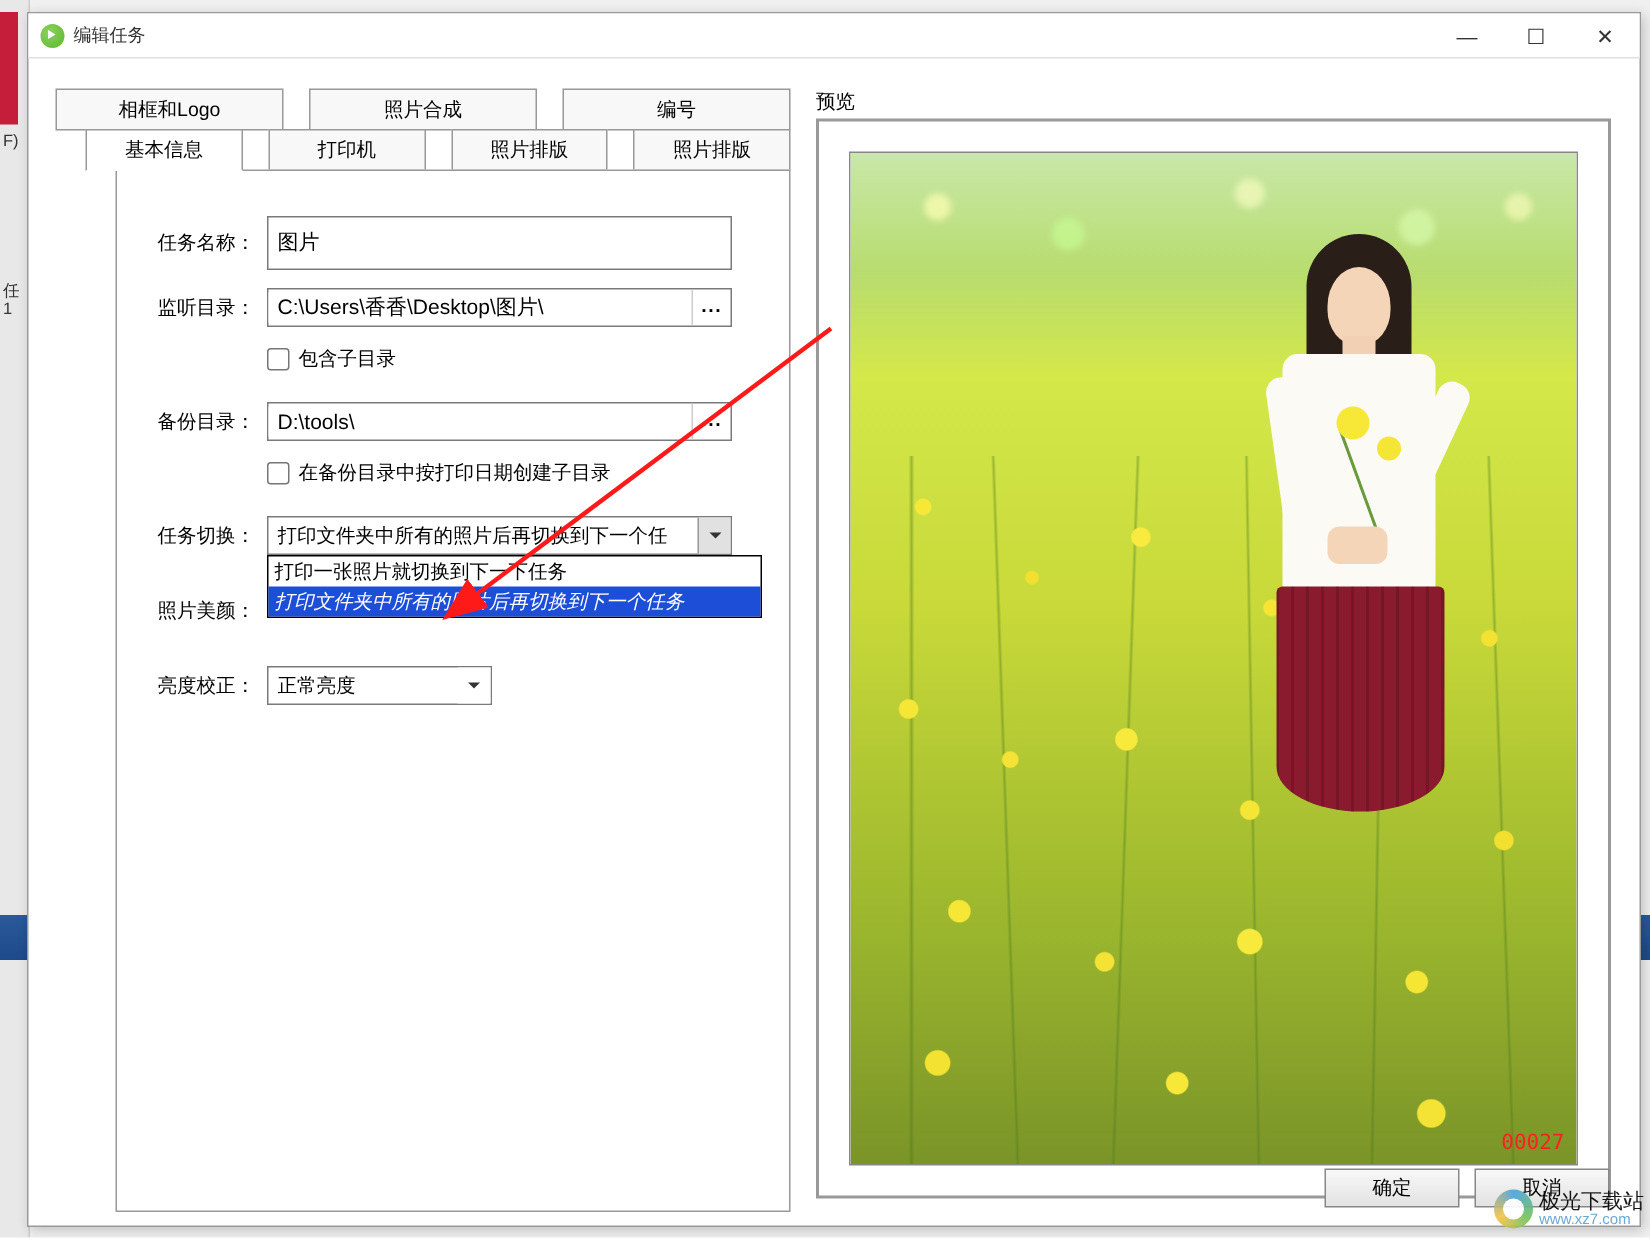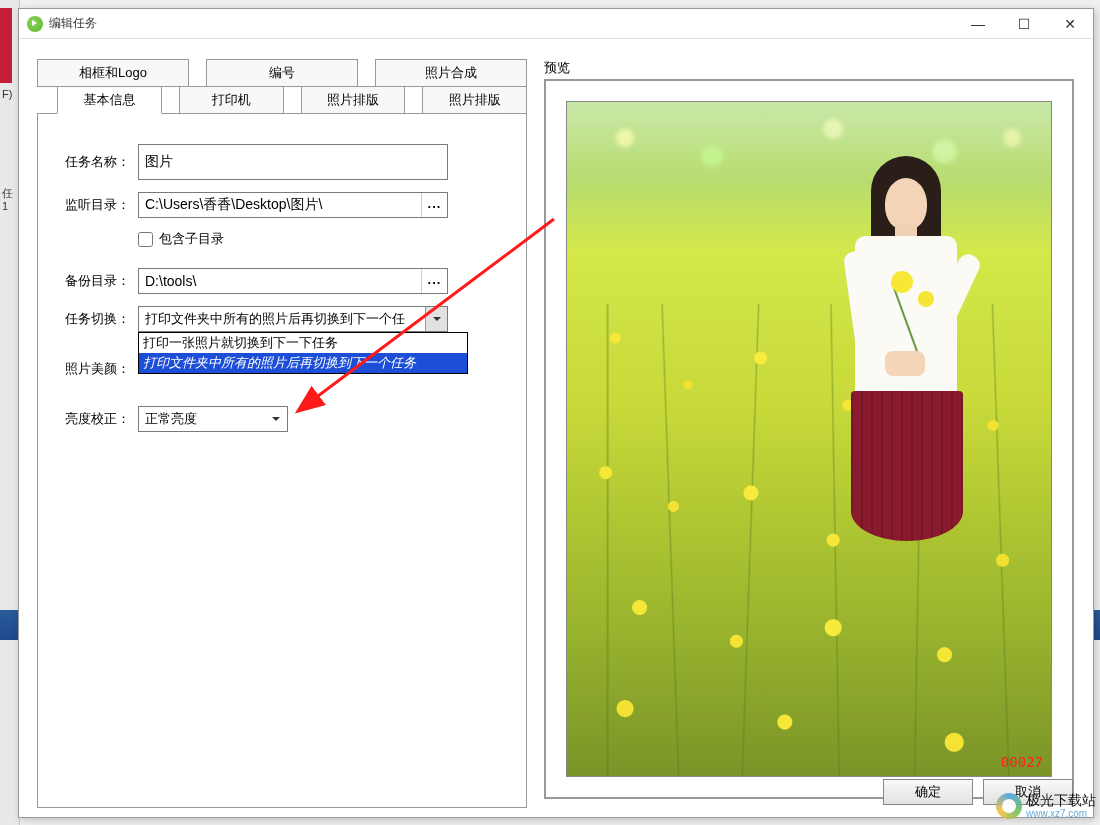--- a/index.html
+++ b/index.html
@@ -25,21 +25,21 @@
 
 .tabs-container { position: absolute; left: 18px; top: 20px; width: 490px; }
 .tab-row { display: flex; gap: 18px; }
 .tab { border: 1px solid #999; padding: 4px 0; text-align: center; font-size: 13px; cursor: pointer; background: #f8f8f8; margin-bottom: -1px; }
 .tab-row1 .tab { flex: 1; }
 .tab-row2 { margin-top: 0; }
 .tab-row2 .tab { flex: 1; }
 .tab.active { background: #fff; border-bottom: 1px solid #fff; position: relative; z-index: 2; margin-left: 20px; }
 .tab:not(:first-child) { margin-left: -1px; }
 
-.tab-content { border: 1px solid #999; background: #fff; height: 695px; padding: 30px 10px; position: relative; }
+.tab-content { border: 1px solid #999; background: #fff; height: 695px; padding: 30px 10px; position: relative; margin-left: 40px; }
 
 .form-row { display: flex; align-items: center; margin-bottom: 12px; }
 .form-label { width: 90px; text-align: right; padding-right: 8px; font-size: 13px; }
 .text-input { border: 1px solid #7a7a7a; height: 26px; padding: 17px 6px; font-size: 14px; font-family: inherit; background: #fff; }
 .text-input.wide { width: 310px; }
 .browse-input { display: flex; width: 310px; border: 1px solid #7a7a7a; height: 26px; align-items: center; }
 .browse-input input { border: none; flex: 1; padding: 2px 6px; font-size: 14px; outline: none; font-family: inherit; }
 .browse-btn { width: 26px; text-align: center; font-weight: bold; letter-spacing: 1px; cursor: pointer; border-left: 1px solid #ccc; height: 100%; line-height: 22px; }
 .checkbox-row { padding-left: 90px; margin-bottom: 20px; display: flex; align-items: center; }
 .checkbox-row input { width: 15px; height: 15px; margin-right: 6px; }
@@ -147,22 +147,22 @@
           <span>✕</span>
         </div>
     </div>
   </div>
 
   <div class="dialog-body">
 
     <div class="tabs-container">
       <div class="tab-row tab-row1">
         <div class="tab">相框和Logo</div>
+        <div class="tab">照片合成</div>
         <div class="tab">编号</div>
-        <div class="tab">照片合成</div>
       </div>
       <div class="tab-row tab-row2">
         <div class="tab active">基本信息</div>
         <div class="tab">打印机</div>
         <div class="tab">照片排版</div>
         <div class="tab">照片排版</div>
       </div>
 
       <div class="tab-content">
 
@@ -182,20 +182,24 @@
           <input type="checkbox" style="">
           <span>包含子目录</span>
         </div>
 
         <div class="form-row">
           <div class="form-label">备份目录：</div>
           <div class="browse-input">
             <input value="D:\tools\" style="">
             <div class="browse-btn">...</div>
           </div>
+        </div>
+        <div class="checkbox-row">
+          <input type="checkbox" style="">
+          <span>在备份目录中按打印日期创建子目录</span>
         </div>
 
         <div class="form-row">
           <div class="form-label">任务切换：</div>
           <div class="dropdown-wrap">
             <div class="dropdown">
               <div class="dropdown-text">打印文件夹中所有的照片后再切换到下一个任</div>
               <div class="dropdown-arrow"></div>
             </div>
             <div class="dropdown-list">

